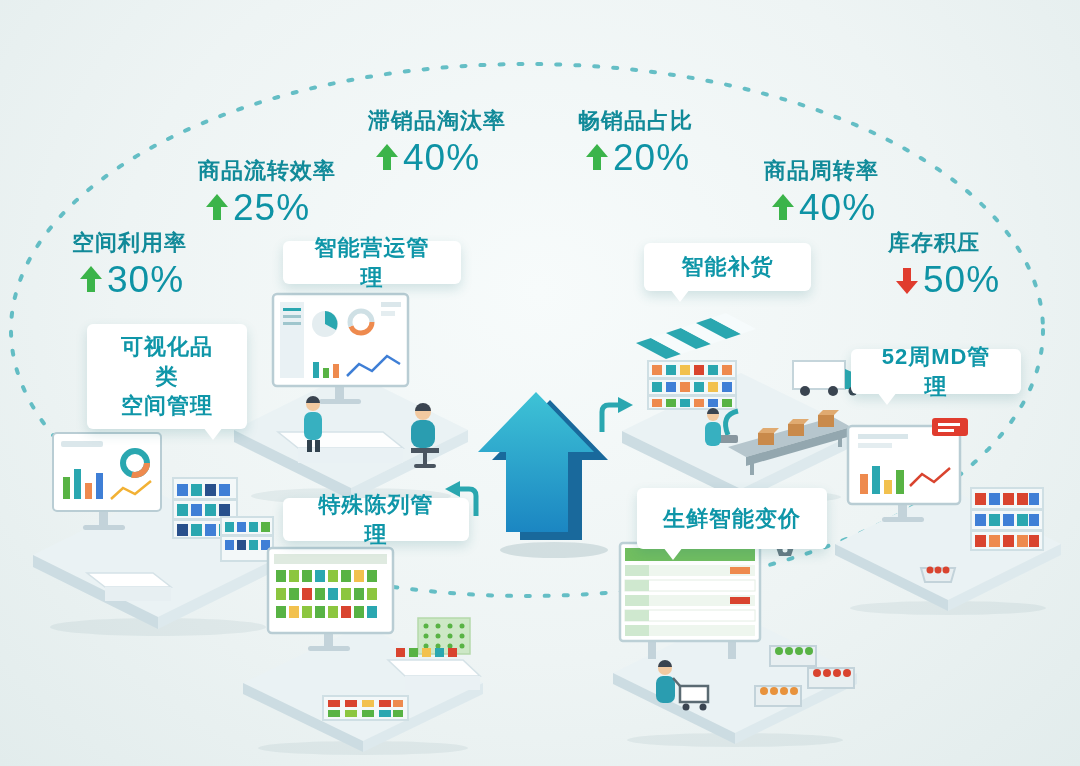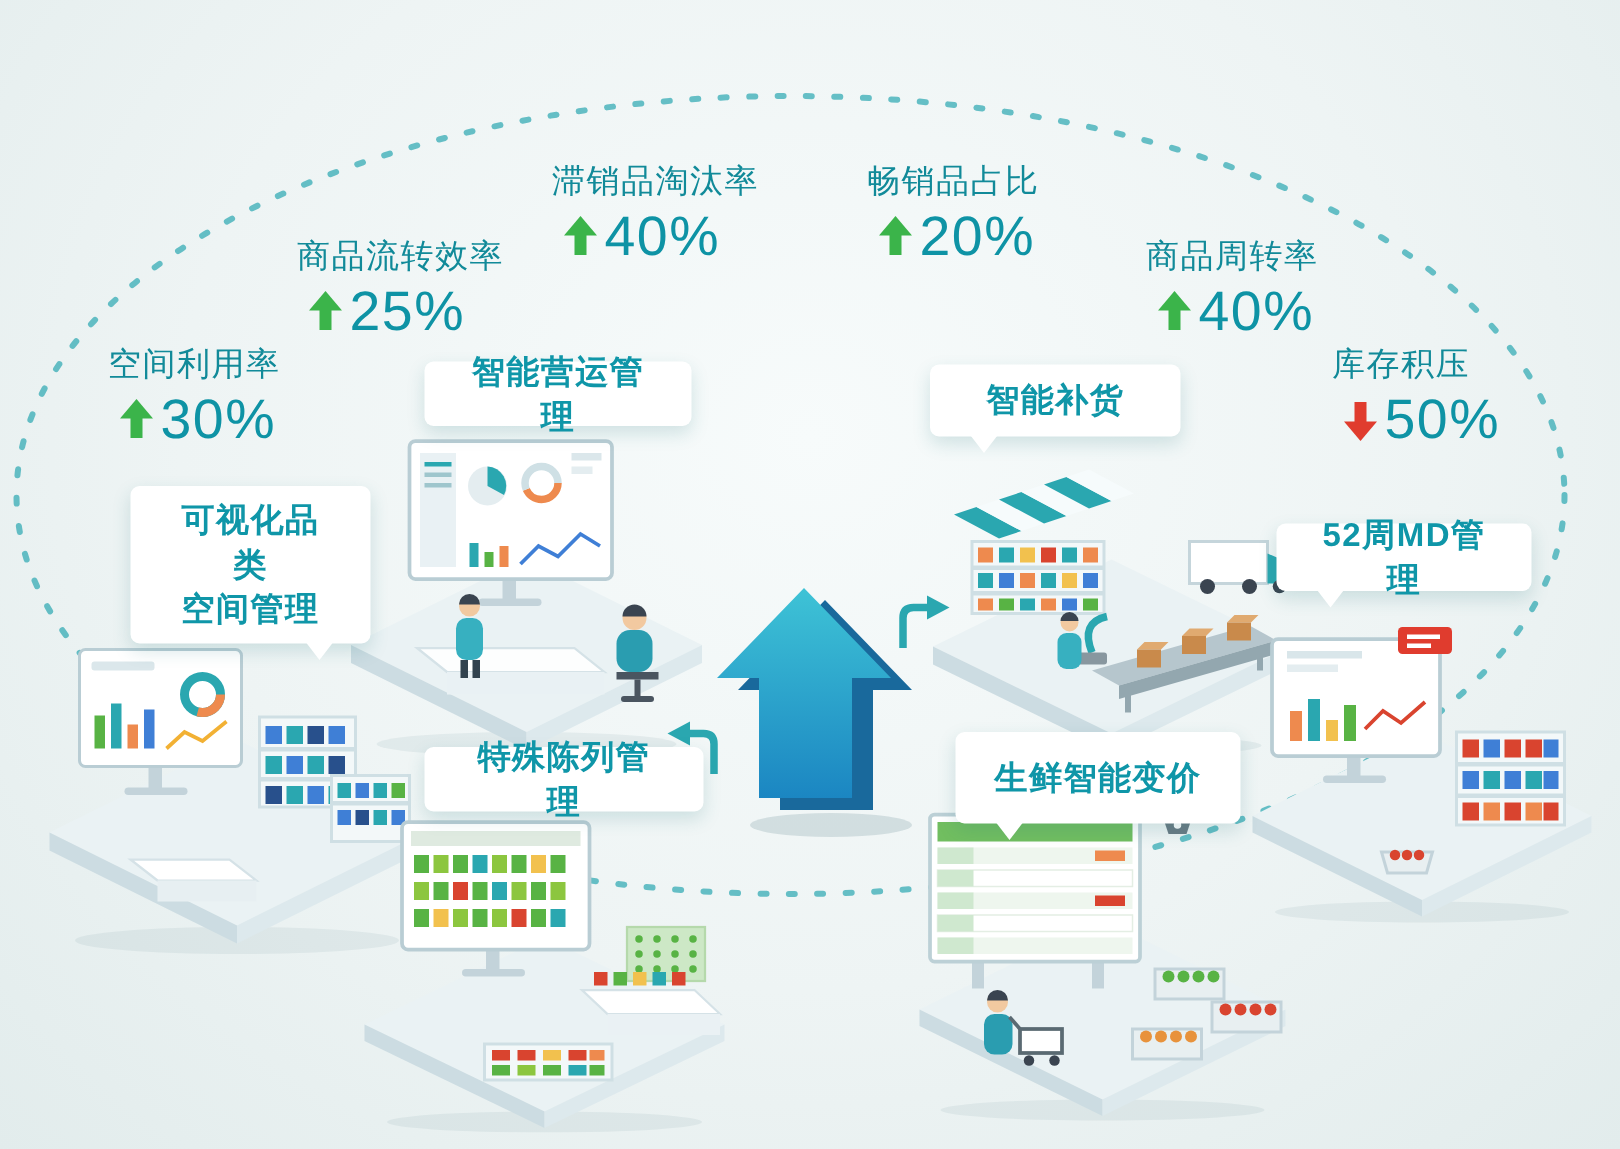--- a/index.html
+++ b/index.html
@@ -3,21 +3,21 @@
 <meta charset="utf-8">
 <style>
   *{margin:0;padding:0;box-sizing:border-box}
   body{font-family:"Liberation Sans","DejaVu Sans",sans-serif;background:#e9f0f0;overflow:hidden}
   .stage{position:relative;width:1080px;height:766px;
          background:radial-gradient(ellipse at 50% 38%, #f7fbfb 0%, #eef4f4 55%, #e2ecec 100%)}
   .ring{position:absolute;left:0;top:50px;z-index:1}
   .plat{position:absolute;z-index:2}
   .center-arrow,.mini-arrow{position:absolute;z-index:3}
   .metric{position:absolute;z-index:6;color:#118a99}
-  .m-label{font-size:22px;font-weight:normal;letter-spacing:1px;white-space:nowrap}
+  .m-label{font-size:22px;font-weight:bold;letter-spacing:1px;white-space:nowrap}
   .m-row{display:flex;align-items:center;margin-top:3px;margin-left:8px}
   .m-value{font-size:37px;font-weight:normal;color:#0e93a5;letter-spacing:1px;line-height:1}
   .arrow{display:inline-block;position:relative;width:22px;height:28px;margin-right:5px;flex:0 0 auto}
   .arrow.up::before{content:"";position:absolute;left:0;top:0;border-left:11px solid transparent;border-right:11px solid transparent;border-bottom:13px solid #3bb44a}
   .arrow.up::after{content:"";position:absolute;left:7px;top:12px;width:8px;height:14px;background:#3bb44a}
   .arrow.down::before{content:"";position:absolute;left:0;bottom:0;border-left:11px solid transparent;border-right:11px solid transparent;border-top:13px solid #e03c2e}
   .arrow.down::after{content:"";position:absolute;left:7px;bottom:12px;width:8px;height:14px;background:#e03c2e}
   .module{position:absolute;z-index:5;background:#fff;color:#0f96a8;font-weight:bold;font-size:22px;
           display:flex;flex-direction:column;justify-content:center;align-items:center;text-align:center;
           padding:8px 26px;border-radius:6px;line-height:1.35;letter-spacing:1px;
@@ -89,21 +89,21 @@
   </div>
 
   <div class="module" style="left:283px;top:241px;width:178px;height:43px">
     <div>智能营运管理</div>
   </div>
 
   <div class="module" style="left:283px;top:498px;width:186px;height:43px">
     <div>特殊陈列管理</div>
   </div>
 
-  <div class="module" style="left:620px;top:243px;width:167px;height:48px">
+  <div class="module" style="left:644px;top:243px;width:167px;height:48px">
     <div>智能补货</div>
     <span class="ptr" style="left:26px"></span>
   </div>
 
   <div class="module" style="left:637px;top:488px;width:190px;height:61px">
     <div>生鲜智能变价</div>
     <span class="ptr" style="left:26px"></span>
   </div>
 
   <div class="module" style="left:851px;top:349px;width:170px;height:45px">

